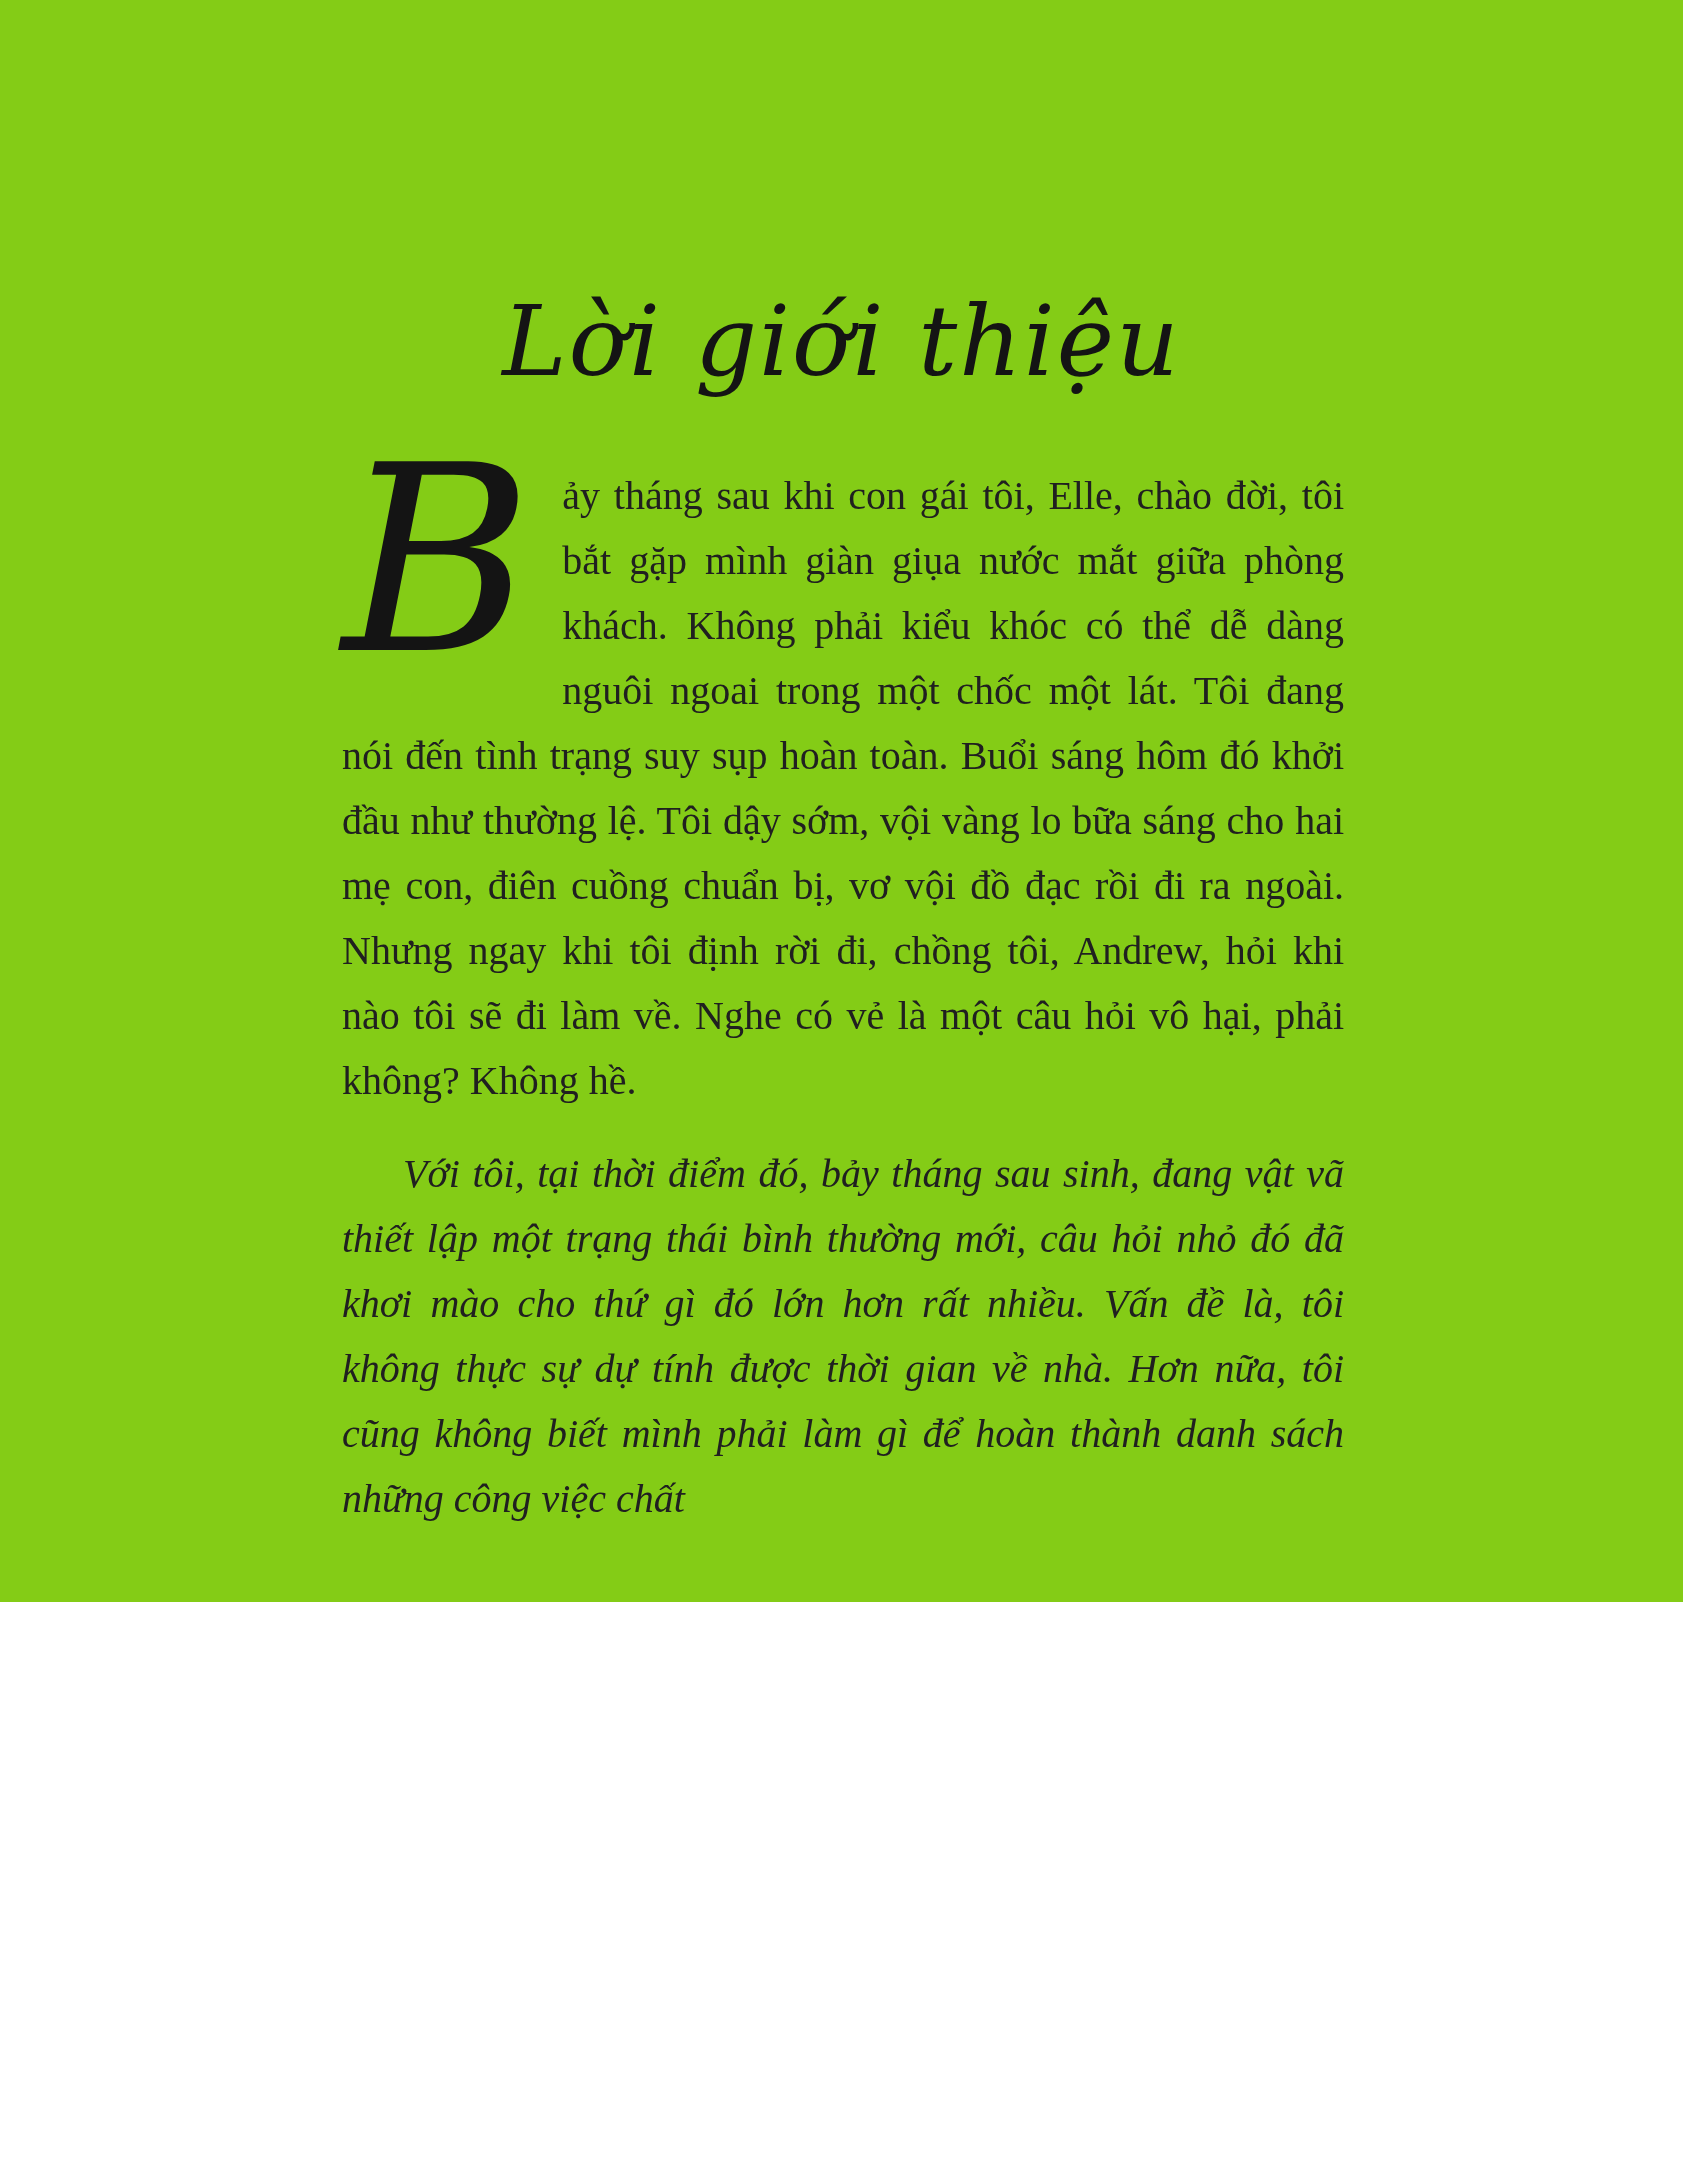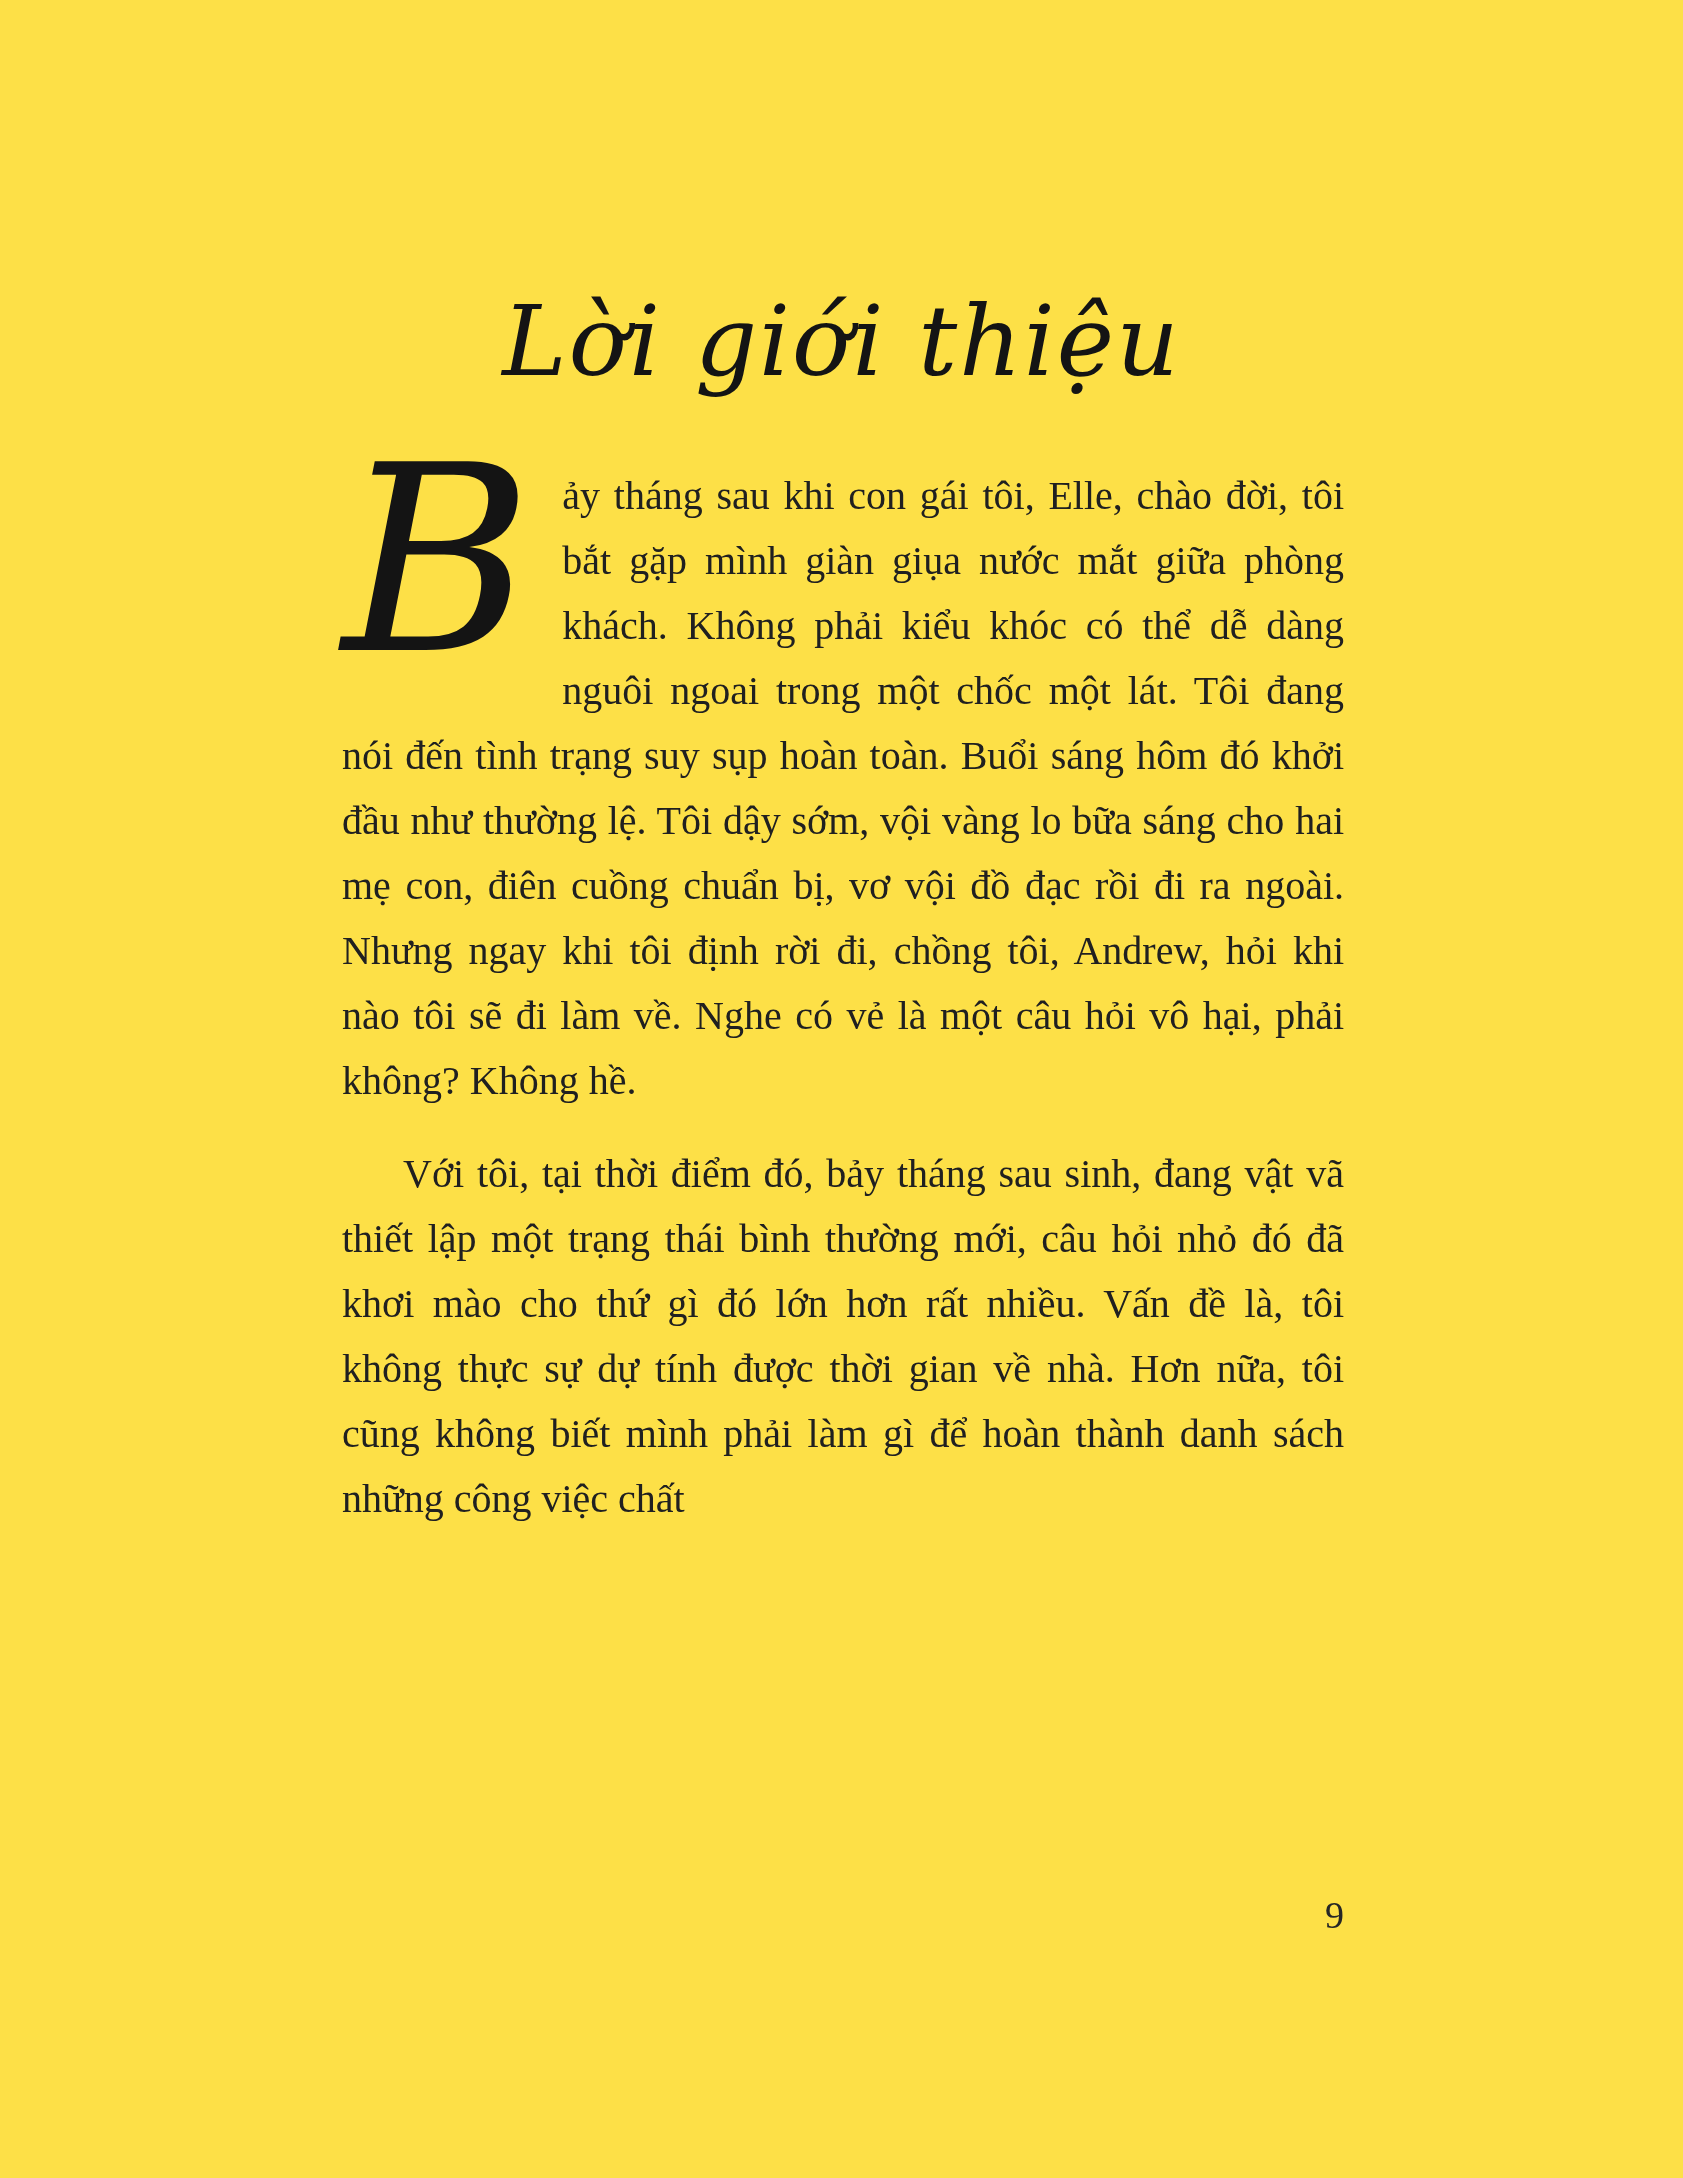--- a/index.html
+++ b/index.html
@@ -3,22 +3,22 @@
 <meta charset="utf-8">
 <style>
   html, body {
     margin: 0;
     padding: 0;
     background: #ffffff;
   }
   .page {
     position: relative;
     width: 1683px;
-    height: 2178px;
-    background: #fde047;
+    height: 1602px;
+    background: #84cc16;
     font-family: "Liberation Serif", serif;
     color: #1c1c1c;
     overflow: hidden;
   }
   .chapter-title {
     position: absolute;
     top: 285px;
     left: 0;
     width: 100%;
     text-align: center;
@@ -47,20 +47,21 @@
     font-family: "DejaVu Serif", serif;
     font-style: italic;
     font-size: 259px;
     line-height: 196px;
     padding-right: 30px;
     color: #141414;
   }
   .para-second {
     margin-top: 28px;
     text-indent: 61px;
+    font-style: italic;
   }
   .page-number {
     position: absolute;
     left: 342px;
     top: 1893px;
     width: 1002px;
     text-align: right;
     font-size: 38px;
     color: #262626;
   }

